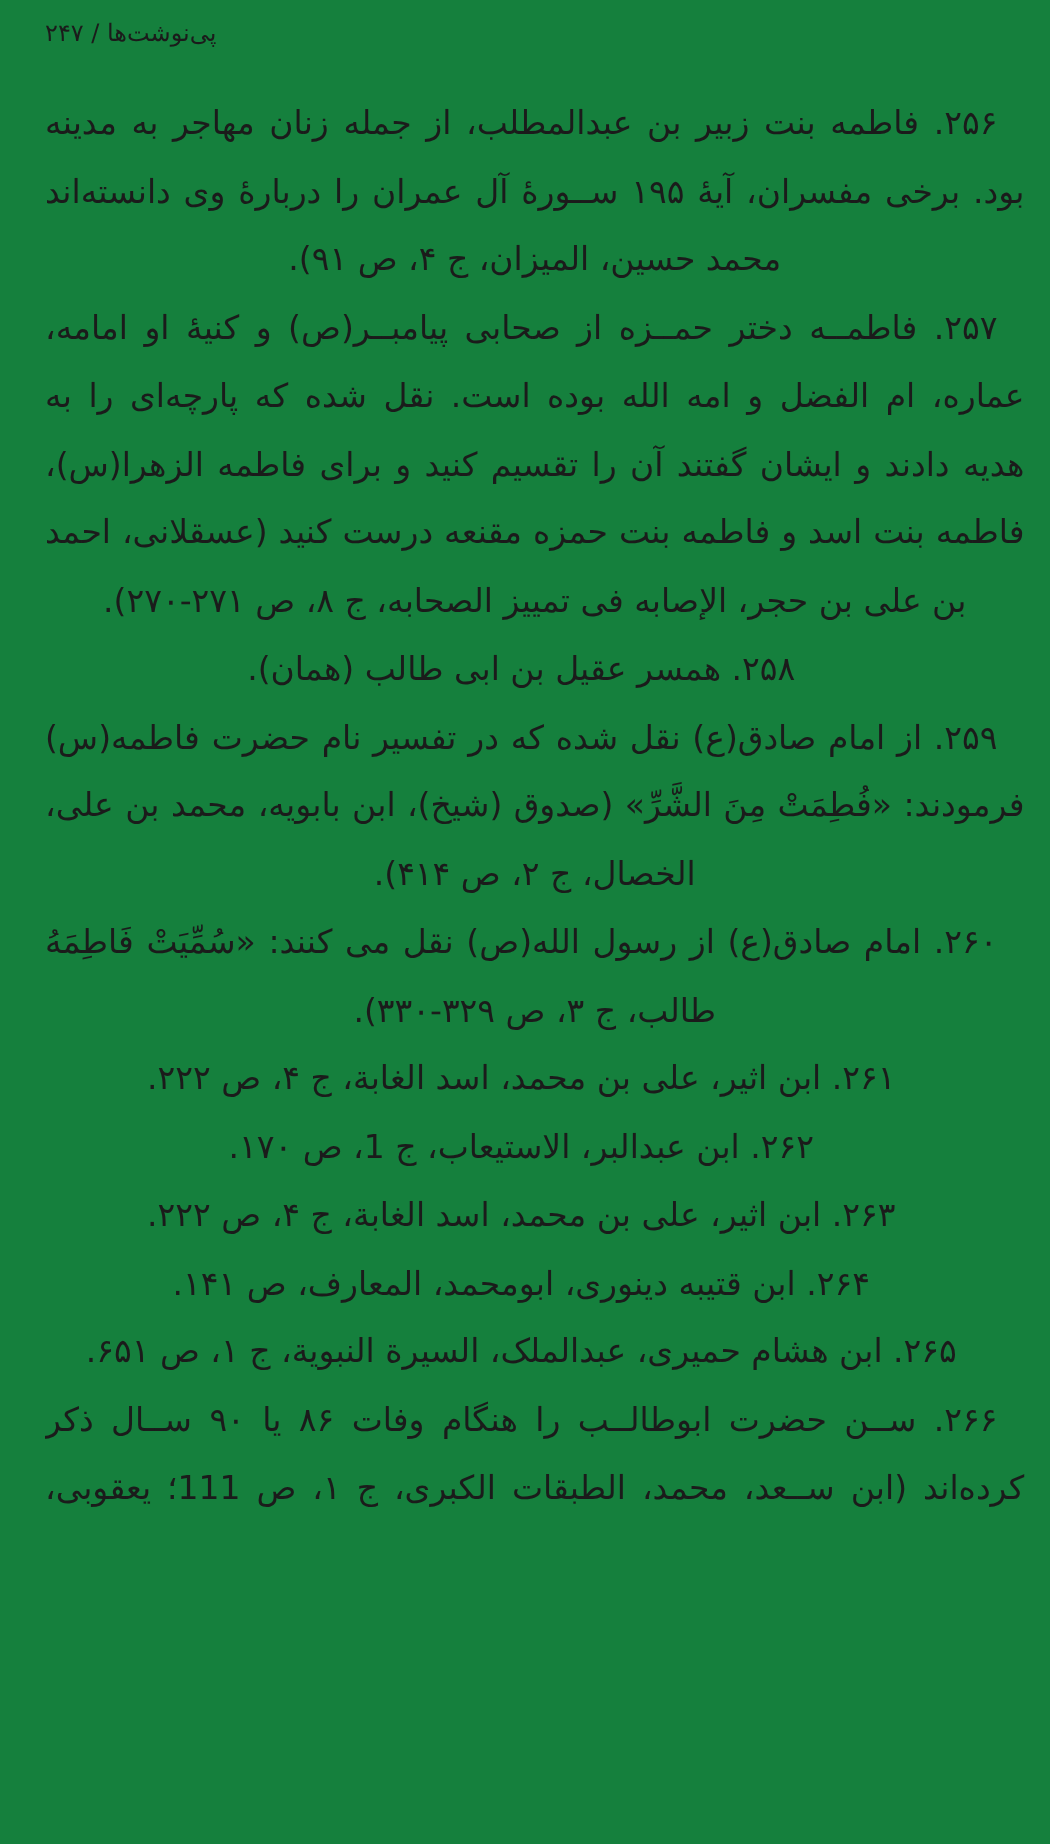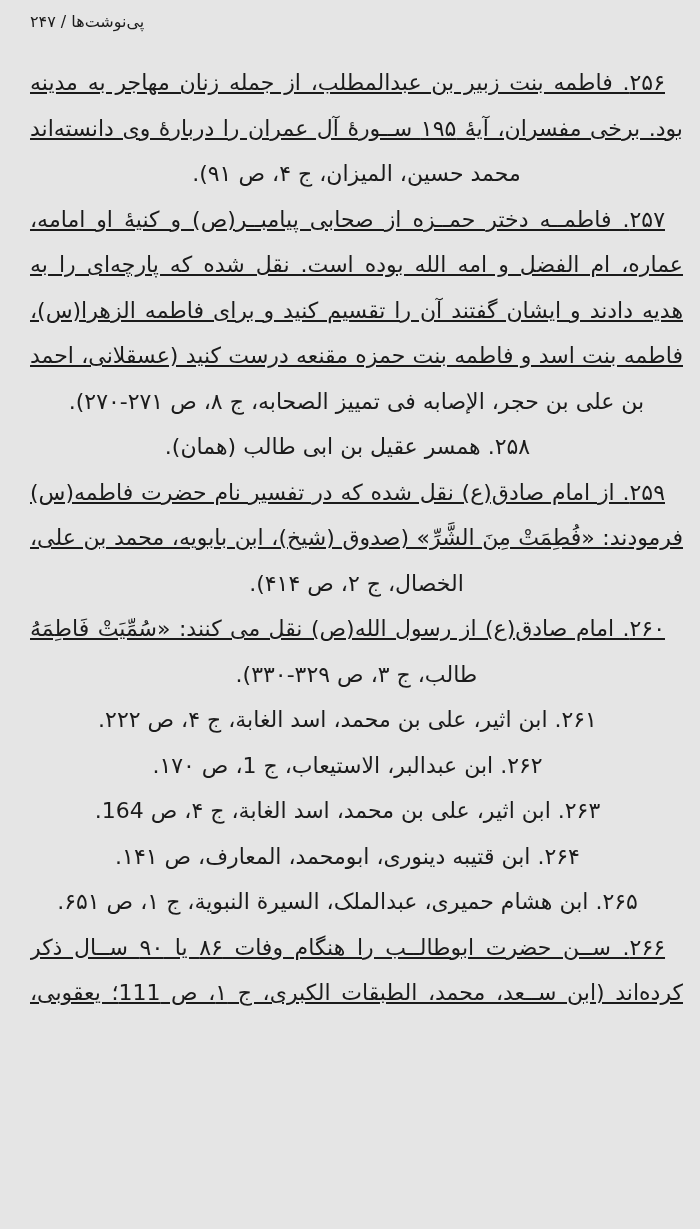--- a/index.html
+++ b/index.html
@@ -6,21 +6,21 @@
   body {
     width: 700px; height: 1229px;
     background: #ffffff;
     font-family: "DejaVu Sans", sans-serif;
     color: #1b1b1b;
     overflow: hidden;
   }
   .page {
     position: relative;
     width: 700px; height: 1229px;
-    background: #e5e5e5;
+    background: #15803d;
   }
   .running-head {
     position: absolute;
     top: 12px; left: 30px;
     direction: rtl;
     font-size: 16px;
     color: #1b1b1b;
     letter-spacing: 0.2px;
   }
   .content {
@@ -31,21 +31,20 @@
   .ln {
     font-size: 22px;
     line-height: 45.5px;
     height: 45.5px;
     overflow: hidden;
   }
   
   .j {
     text-align: justify;
     text-align-last: justify;
-    text-decoration: underline;
     -moz-text-align-last: justify;
   }
   
   .end { text-align: center; }
   
   .fi { padding-right: 18px; }
 </style>
 </head>
 <body>
 
@@ -86,21 +85,21 @@
 
     <div class="note">
       <div class="ln end fi">۲۶۱. ابن اثیر، علی بن محمد، اسد الغابة، ج ۴، ص ۲۲۲.</div>
     </div>
 
     <div class="note">
       <div class="ln end fi">۲۶۲. ابن عبدالبر، الاستیعاب، ج 1، ص ۱۷۰.</div>
     </div>
 
     <div class="note">
-      <div class="ln end fi">۲۶۳. ابن اثیر، علی بن محمد، اسد الغابة، ج ۴، ص 164.</div>
+      <div class="ln end fi">۲۶۳. ابن اثیر، علی بن محمد، اسد الغابة، ج ۴، ص ۲۲۲.</div>
     </div>
 
     <div class="note">
       <div class="ln end fi">۲۶۴. ابن قتیبه دینوری، ابومحمد، المعارف، ص ۱۴۱.</div>
     </div>
 
     <div class="note">
       <div class="ln end fi">۲۶۵. ابن هشام حمیری، عبدالملک، السیرة النبویة، ج ۱، ص ۶۵۱.</div>
     </div>
 

